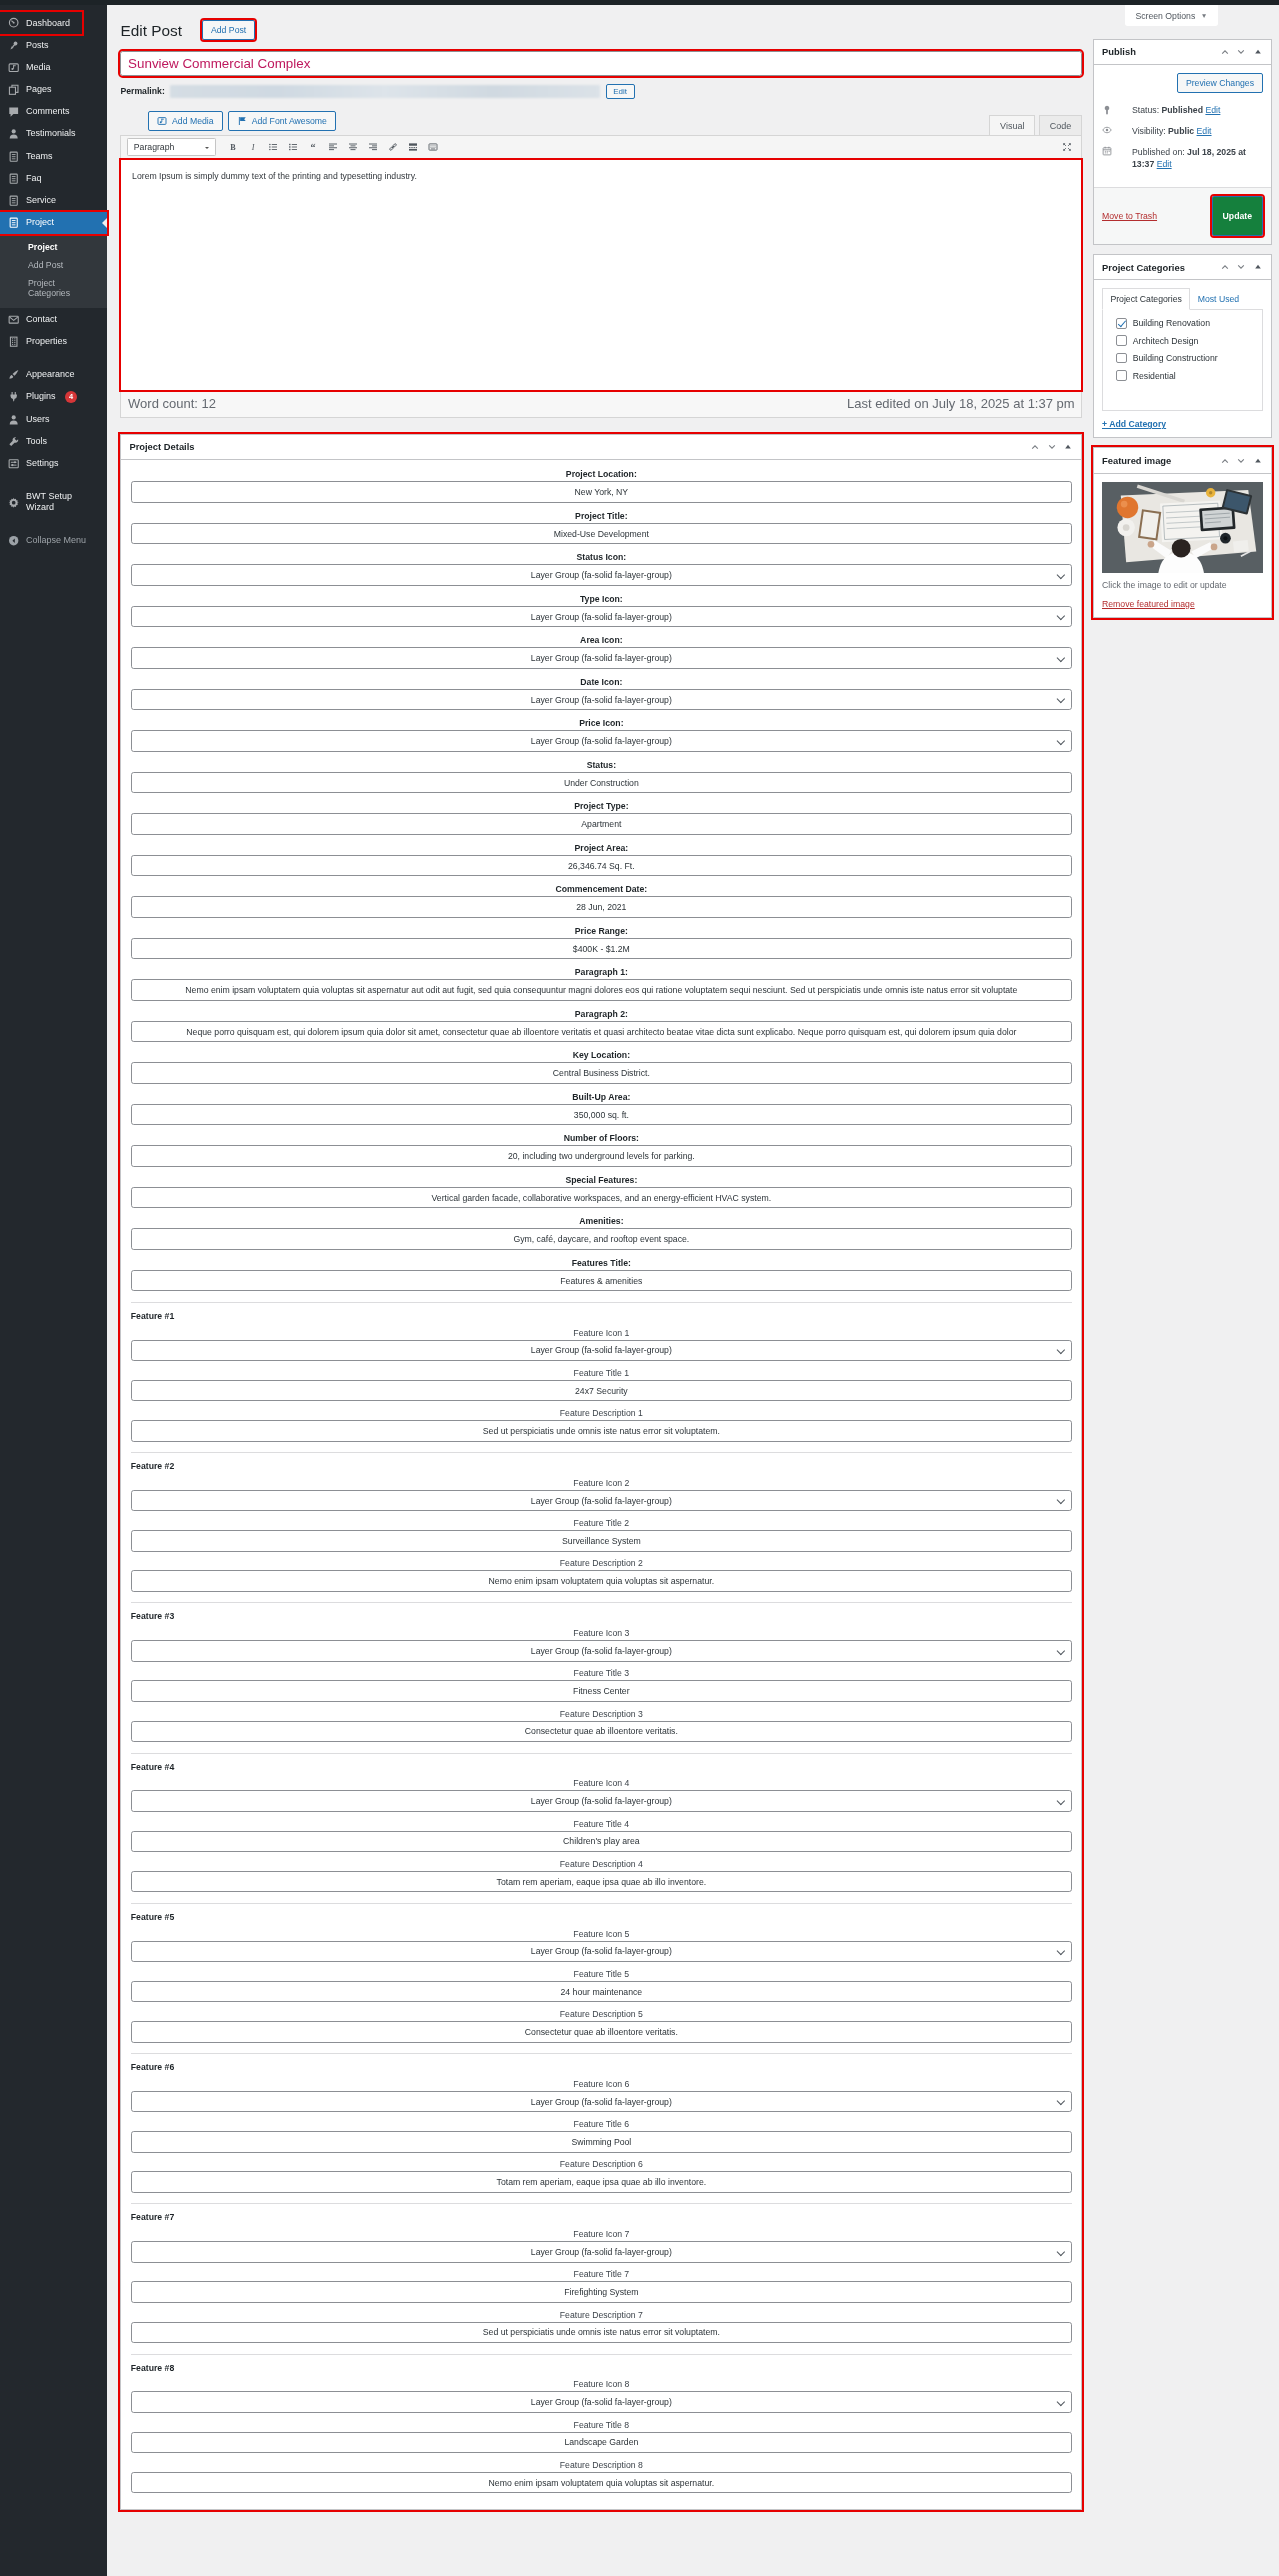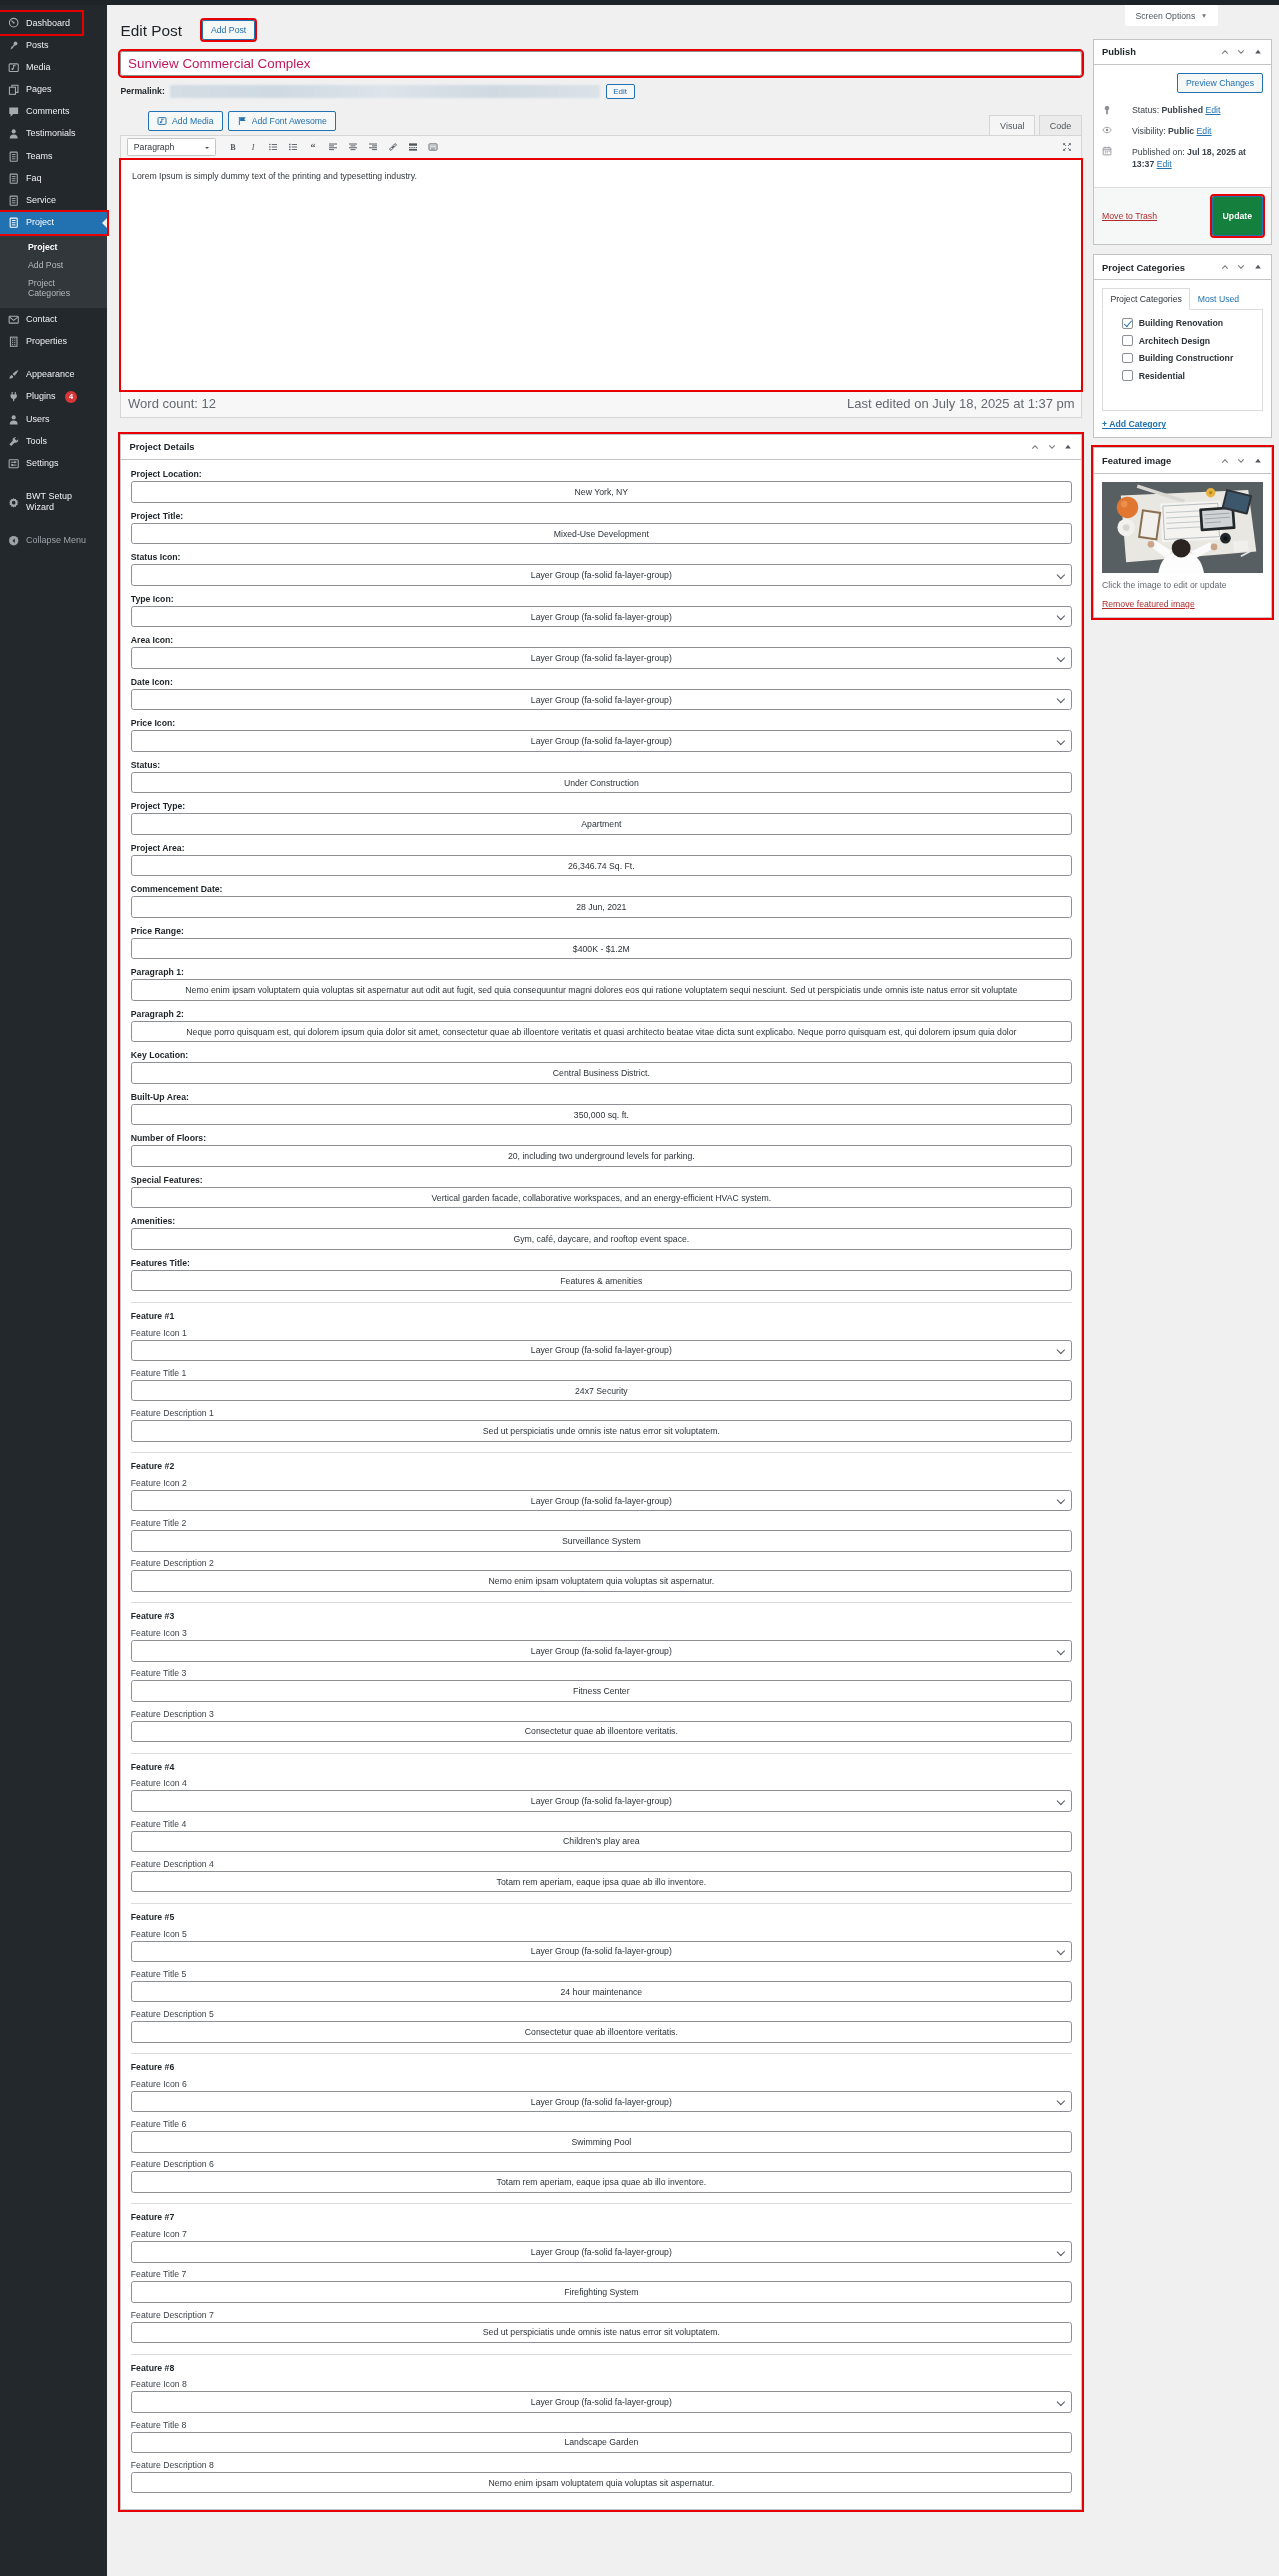--- a/index.html
+++ b/index.html
@@ -66,21 +66,21 @@
   
   .metabox { background:#fff; border:0.7px solid #c3c4c7; margin-top:16px; }
   .side-box { background:#fff; border:0.7px solid #c3c4c7; margin-bottom:9.4px; }
   .mb-header { display:flex; align-items:center; justify-content:space-between; padding:6.7px 8px; border-bottom:0.7px solid #c3c4c7; }
   .mb-title { font-size:9.4px; font-weight:bold; color:#1d2327; }
   .mb-controls { display:flex; gap:6.7px; align-items:center; color:#787c82; }
   .mbi { width:10px; height:10px; display:inline-flex; cursor:pointer; }
   .mb-body { padding:9.4px 9.4px 9.4px; }
 
   .pd-field { margin-bottom:8px; }
-  .pd-label { display:block; font-weight:bold; font-size:8.7px; margin-bottom:2px; color:#1d2327; }
+  .pd-label { display:block; font-weight:bold; font-size:8.7px; margin-bottom:2px; color:#1d2327;text-align:center; }
   .pd-sublabel { font-weight:normal; color:#3c434a; }
   .pd-input, .pd-select select { width:100%; height:21.5px; border:0.7px solid #8c8f94; border-radius:2.7px; padding:0 6px; font-size:8.7px; color:#2c3338; background:#fff; font-family:inherit;text-align:center; }
   .pd-select { position:relative; }
   .pd-select select { appearance:none; -webkit-appearance:none; -moz-appearance:none; }
   .pd-select::after { content:""; position:absolute; right:8.7px; top:7.4px; width:4.7px; height:4.7px; border-right:1.1px solid #50575e; border-bottom:1.1px solid #50575e; transform:rotate(45deg); pointer-events:none; }
   .f-field { margin-bottom:6.7px; }
   .feature-heading { font-weight:bold; font-size:8.7px; margin:0 0 6.7px; }
   .feature-divider { border-top:0.7px solid #dcdcde; margin:10.7px 0 8px; }
 
   
@@ -90,21 +90,21 @@
   .misc-icon { width:10px; height:10px; flex:0 0 10px; color:#8c8f94; margin-top:0.7px; }
   .link { color:#2271b1; text-decoration:underline; cursor:pointer; }
   .publish-footer { display:flex; justify-content:space-between; align-items:center; background:#f6f7f7; border-top:0.7px solid #dcdcde; padding:8px; }
   .trash-link { color:#b32d2e; text-decoration:underline; cursor:pointer; }
 
   
   .cat-body { padding:8px; }
   .cat-tabs { display:flex; align-items:flex-end; position:relative; z-index:1; }
   .cat-tab { padding:4.7px 7.4px; font-size:8.7px; cursor:pointer; }
   .cat-tab.active { border:0.7px solid #dcdcde; border-bottom:0.7px solid #fff; margin-bottom:-0.7px; background:#fff; color:#2c3338; }
-  .cat-panel { border:0.7px solid #dcdcde; padding:8px 19px; height:102px; overflow:hidden;font-weight:bold; }
+  .cat-panel { border:0.7px solid #dcdcde; padding:8px 13px; height:102px; overflow:hidden; }
   .cat-item { display:flex; align-items:center; gap:6px; margin-bottom:6.7px; font-size:8.7px; color:#2c3338; }
   .checkbox { width:10.7px; height:10.7px; border:0.7px solid #8c8f94; border-radius:2px; background:#fff; position:relative; flex:0 0 10.7px; cursor:pointer; }
   .checkbox.checked::after { content:""; position:absolute; left:2.7px; top:0; width:3.4px; height:6.7px; border-right:1.3px solid #2271b1; border-bottom:1.3px solid #2271b1; transform:rotate(40deg); }
   .add-cat { display:inline-block; margin-top:8px; color:#2271b1; font-weight:bold; text-decoration:underline; font-size:8.7px; cursor:pointer; }
 
   
   .featured-body { padding:8px; }
   .featured-img { width:100%; height:91px; display:block; cursor:pointer; }
   .featured-caption { color:#646970; margin:7.4px 0 8.7px; font-size:8.7px; }
   .remove-link { color:#b32d2e; text-decoration:underline; font-size:8.7px; cursor:pointer; }

